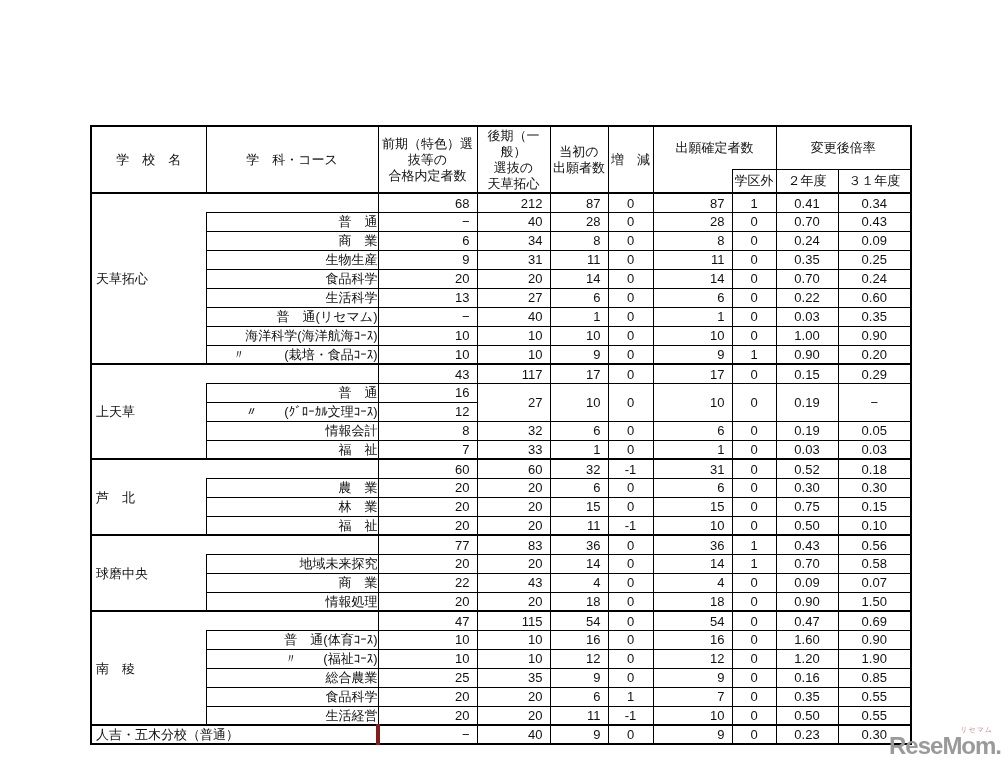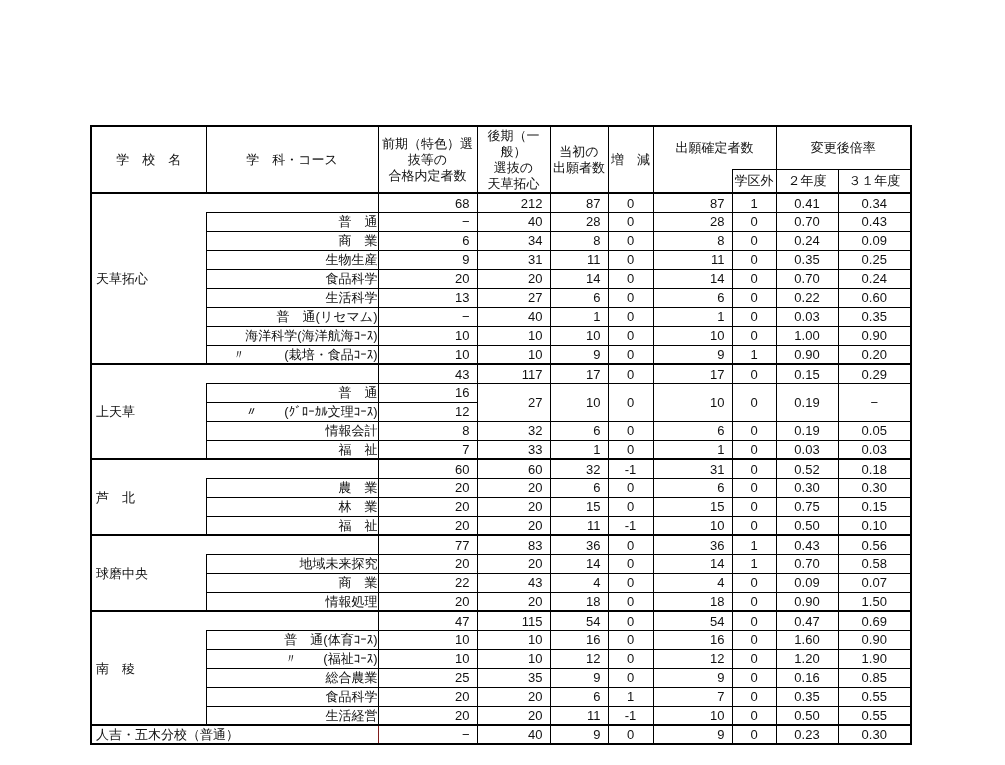--- a/index.html
+++ b/index.html
@@ -16,21 +16,21 @@
   .adm thead tr.h1{height:38px;}
   .adm thead tr.h2{height:21px;}
   .adm tbody tr{height:19px;}
   .adm tbody td{vertical-align:middle;line-height:17px;}
 
   th.kakutei{border-bottom:none;}
   th.noTop{border-top:none;}
 
   td.school{ text-align:left;padding-left:4px;vertical-align:top;
     border-right:none;line-height:18px;}
-  td.school-full{border-right:1px solid #7f1d1d;}
+  td.school-full{border-right:4px solid #7f1d1d;}
   td.spacer{border-left:none;}
   td.course{text-align:right;padding-left:4px;}
   td.a-r{text-align:right;padding-right:7px;}
   td.a-c{text-align:center;}
   tr.block-start td{border-top:2px solid #000;margin-left:34px;}
 
   .logo{position:absolute;left:889px;top:731px;width:110px;height:30px;
     color:#9a9a9a;font-weight:bold;font-size:24px;letter-spacing:-1px;
     line-height:30px;text-align:right;}
   .logo .ruby{position:absolute;right:6px;top:-5px;font-size:7px;
@@ -391,14 +391,18 @@
           <td class="a-r">9</td>
           <td class="a-c">0</td>
           <td class="a-r">9</td>
           <td class="a-c">0</td>
           <td class="a-c">0.23</td>
           <td class="a-c">0.30</td>
         </tr>
       </tbody>
   </table>
 
+  <div class="logo">
+    <span class="ruby">リセマム</span>
+    <span>ReseMom.</span>
+  </div>
 
 </div>
 
 </body></html>

